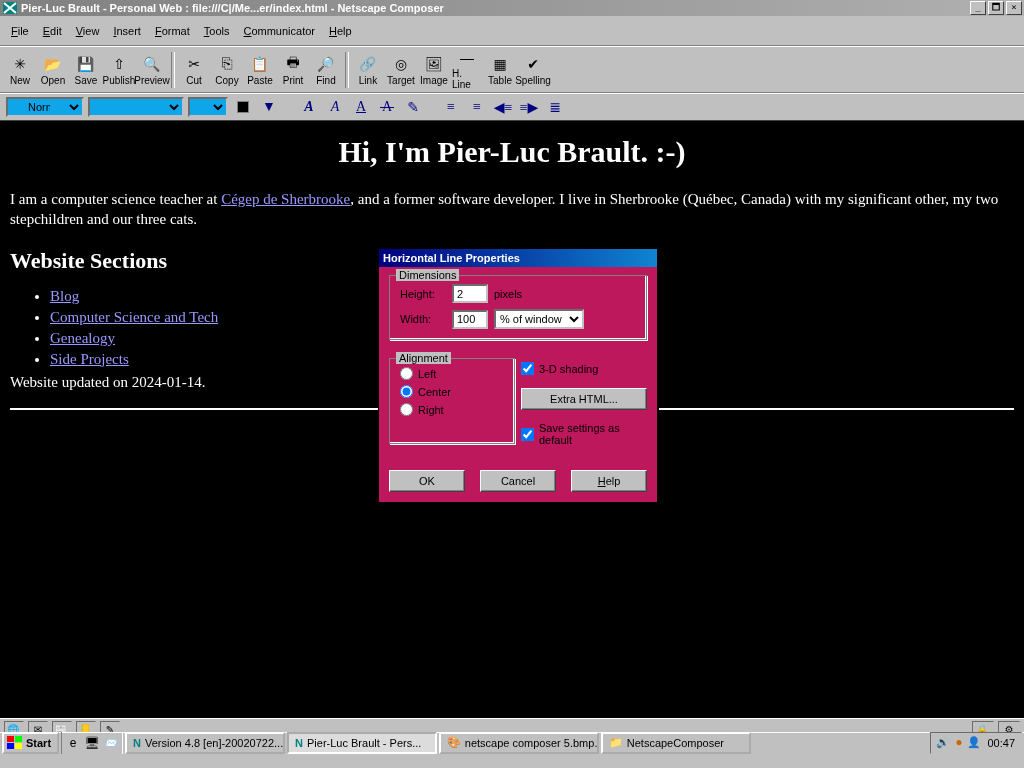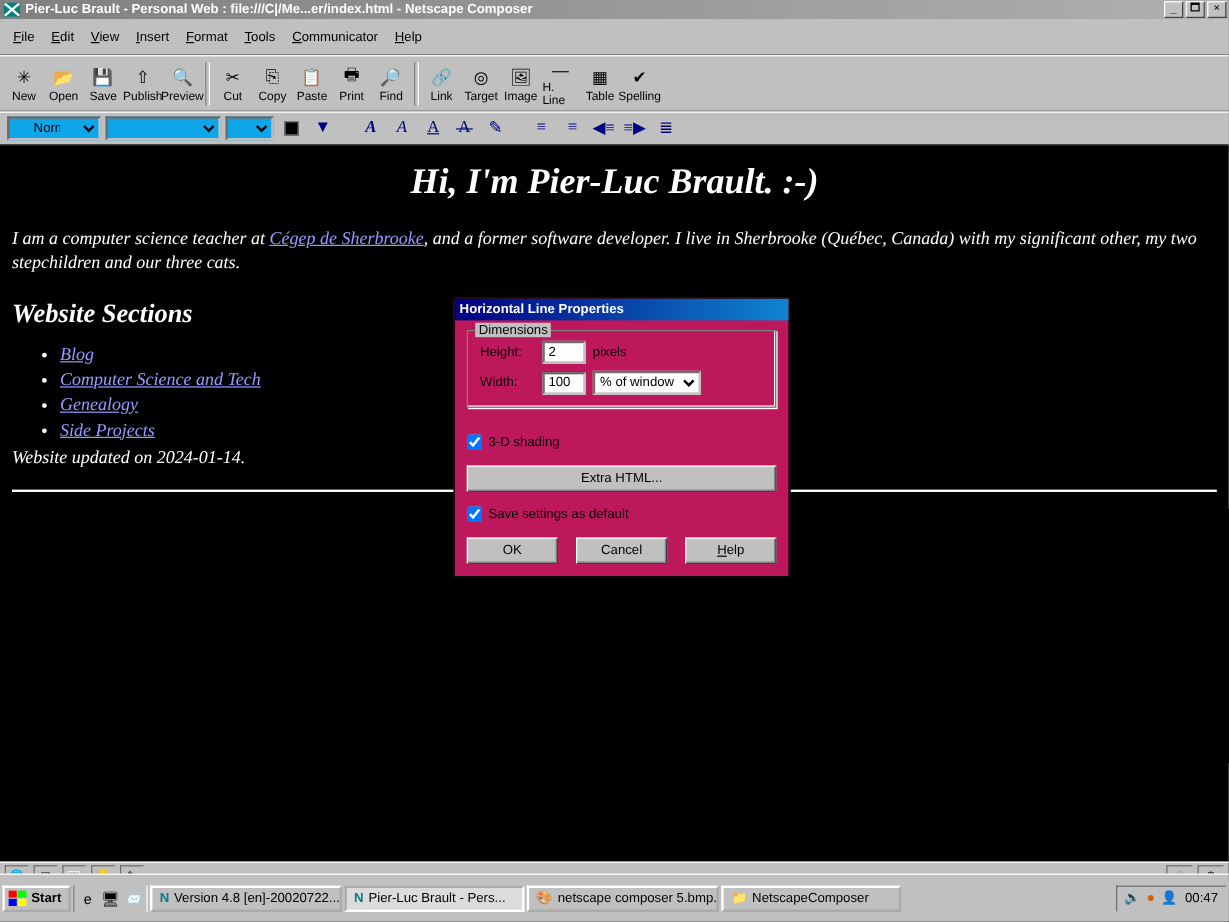--- a/index.html
+++ b/index.html
@@ -22,21 +22,21 @@
 .tb-icon { width: 20px; height: 20px; display: flex; align-items: center; justify-content: center; font-size: 14px; }
 .tb-label { font-size: 10px; }
 .tb-sep { width: 4px; height: 36px; border-left: 1px solid #808080; border-right: 1px solid #fff; margin: 0 2px; }
 
 
 .fmtbar { height: 28px; background: #c0c0c0; display: flex; align-items: center; padding: 2px 6px; gap: 4px; border-top: 1px solid #fff; border-bottom: 1px solid #404040; }
 .dropdown { height: 20px; background: #0ea5e9; border: 2px inset #c0c0c0; font-size: 11px; padding: 0 16px; text-align: right; }
 .fmt-btn { width: 22px; height: 22px; display: flex; align-items: center; justify-content: center; font-family: "Times New Roman", serif; font-size: 14px; color: #000080; cursor: default; }
 
 
-.content { background: #000; color: #fff; font-family: "Times New Roman", serif; font-size: 15px; padding: 14px 10px; height: 614px; overflow: hidden; font-style: italic; }
+.content { background: #000; color: #fff; font-family: "Times New Roman", serif; font-size: 15px; padding: 14px 10px; height: 614px; overflow: hidden; }
 .content h1 { text-align: center; font-size: 30px; font-weight: bold; margin-bottom: 20px; }
 .content p { margin-bottom: 16px; line-height: 1.35; }
 .content h2 { font-size: 22px; font-weight: bold; margin: 18px 0 14px; }
 .content ul { margin-left: 40px; margin-bottom: 1px; }
 .content li { margin-bottom: 4px; }
 .content a { color: #99f; text-decoration: underline; }
 .content hr { border: none; border-top: 2px solid #fff; margin-top: 6px; }
 
 
 .dialog { position: absolute; left: 378px; top: 248px; width: 280px; background: #be185d; border: 1px solid #000; box-shadow: 1px 1px 0 #000; }
@@ -52,21 +52,21 @@
 .half > div { flex: 1; }
 .radio-row, .chk-row { display: flex; align-items: center; gap: 5px; margin-bottom: 5px; font-size: 11px; }
 .btn { min-width: 76px; height: 22px; background: #c0c0c0; border: 1px solid; border-color: #fff #404040 #404040 #fff; box-shadow: inset -1px -1px 0 #808080; font-size: 11px; cursor: default; }
 .btn-row { display: flex; gap: 8px; justify-content: space-between; margin-top: 8px; }
 
 
 .statstrip { height: 22px; background: #c0c0c0; border-top: 1px solid #fff; display: flex; align-items: center; padding: 2px 4px; gap: 4px; }
 .stat-box { height: 18px; border: 1px inset #c0c0c0; min-width: 18px; display:flex; align-items:center; justify-content:center; font-size:10px; }
 
 
-.taskbar { height: 40px; background: #c0c0c0; border-top: 1px solid #fff; display: flex; align-items: center; padding: 2px; gap: 2px; position: absolute; bottom: 0; left: 0; right: 0; }
+.taskbar { height: 20px; background: #c0c0c0; border-top: 1px solid #fff; display: flex; align-items: center; padding: 2px; gap: 2px; position: absolute; bottom: 16px; left: 0; right: 0; }
 .start-btn { height: 22px; padding: 0 6px 0 3px; border: 2px outset #fff; background: #c0c0c0; display: flex; align-items: center; gap: 3px; font-weight: bold; font-size: 11px; }
 .task-btn { height: 22px; padding: 0 6px; border: 2px outset #fff; background: #c0c0c0; display: flex; align-items: center; gap: 4px; font-size: 11px; min-width: 150px; max-width: 160px; overflow: hidden; white-space: nowrap; }
 .task-btn.active { border: 2px inset #fff; background: #dcdcdc; }
 .tray { height: 22px; border: 1px inset #c0c0c0; display: flex; align-items: center; padding: 0 6px; gap: 6px; margin-left: auto; font-size: 11px; }
 .ql { height: 22px; display: flex; align-items: center; gap: 3px; padding: 0 3px; border-left: 1px solid #808080; border-right: 1px solid #fff; }
 .ql-ico { width: 16px; height: 16px; display:flex; align-items:center; justify-content:center; font-size:12px; }
 
 svg { display: block; }
 </style>
 </head>
@@ -215,20 +215,39 @@
         <input class="txt" value="2" style="">
         <span>pixels</span>
       </div>
       <div class="row" style="margin-bottom:0">
         <label>Width:</label>
         <input class="txt" value="100" style="">
         <select class="sel" style="width:90px"><option>% of window</option></select>
       </div>
     </div>
     <div class="half">
+      <div>
+        <div class="fieldset" style="height:86px">
+          <div class="legend">Alignment</div>
+          <div id="align-radios">
+              <div class="radio-row">
+                <input type="radio" name="al" style="">
+                <span>Left</span>
+              </div>
+              <div class="radio-row">
+                <input type="radio" name="al" checked="" style="">
+                <span>Center</span>
+              </div>
+              <div class="radio-row">
+                <input type="radio" name="al" style="">
+                <span>Right</span>
+              </div>
+            </div>
+        </div>
+      </div>
       <div style="padding-top:4px">
         <div class="chk-row">
             <input type="checkbox" checked="" style="">
             <span>3-D shading</span>
           </div>
         <button class="btn" style="width:100%;margin:8px 0 12px">Extra HTML...</button>
         <div class="chk-row">
             <input type="checkbox" checked="" style="">
             <span>Save settings as default</span>
           </div>

